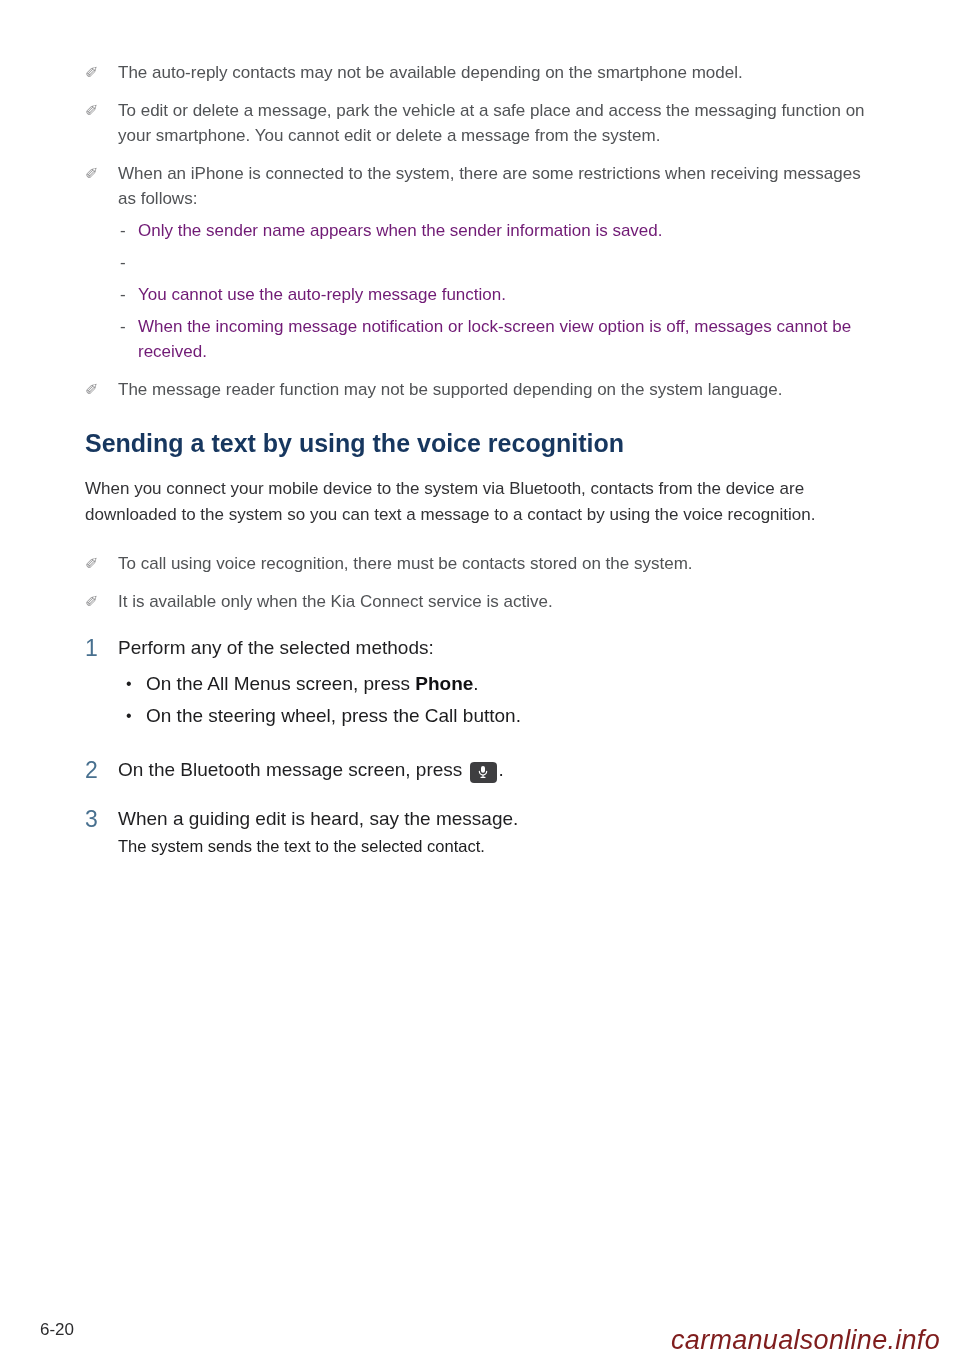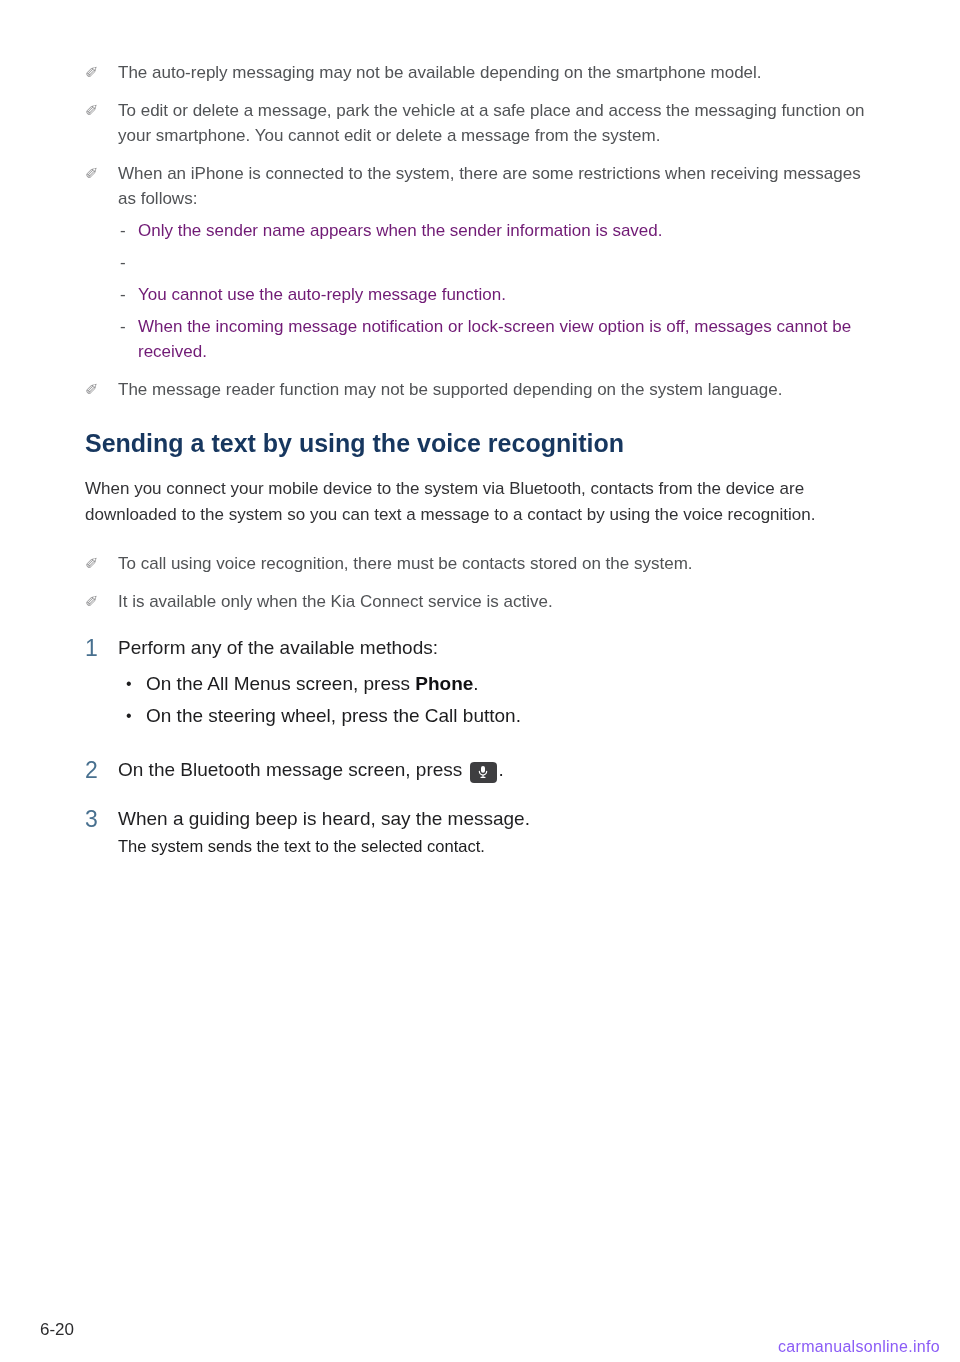--- a/index.html
+++ b/index.html
@@ -139,34 +139,35 @@
     position: absolute;
     left: 40px;
     bottom: 22px;
     font-size: 17px;
     color: #2b2b2d;
   }
   .watermark {
     position: absolute;
     right: 20px;
     bottom: 6px;
-    font-size: 16px;
-    color: #8b5cf6;
+    font-size: 27px;
+    color: #7f1d1d;
     letter-spacing: 0.3px;
+    font-style: italic;
   }
 </style>
 </head>
 <body>
 
 <div class="page">
   <div class="content">
 
     <div class="note">
       <span class="note-icon">✐</span>
-      <p class="note-text">The auto-reply messaging may not be available depending on the smartphone model.</p>
+      <p class="note-text">The auto-reply contacts may not be available depending on the smartphone model.</p>
     </div>
 
     <div class="note">
       <span class="note-icon">✐</span>
       <p class="note-text">To edit or delete a message, park the vehicle at a safe place and access the messaging function on your smartphone. You cannot edit or delete a message from the system.</p>
     </div>
 
     <div class="note-group">
       <div class="note">
         <span class="note-icon">✐</span>
@@ -208,21 +209,21 @@
     <div class="note">
       <span class="note-icon">✐</span>
       <p class="note-text">It is available only when the Kia Connect service is active.</p>
     </div>
 
     <div class="steps">
 
       <div class="step">
         <span class="step-num">1</span>
         <div class="step-body">
-          <p class="step-text">Perform any of the available methods:</p>
+          <p class="step-text">Perform any of the selected methods:</p>
           <div class="bullet-list">
             <div class="bullet">
               <span class="bullet-dot">•</span>
               <p class="bullet-text"><span>On the All Menus screen, press </span><strong>Phone</strong><span>.</span></p>
             </div>
             <div class="bullet">
               <span class="bullet-dot">•</span>
               <p class="bullet-text">On the steering wheel, press the Call button.</p>
             </div>
           </div>
@@ -239,21 +240,21 @@
                   <line x1="12" y1="16.5" x2="12" y2="19.5" stroke="#ffffff" stroke-width="1.8" stroke-linecap="round"></line>
                   <line x1="9" y1="20" x2="15" y2="20" stroke="#ffffff" stroke-width="1.8" stroke-linecap="round"></line>
                 </svg>
               </span><span>.</span></p>
         </div>
       </div>
 
       <div class="step">
         <span class="step-num">3</span>
         <div class="step-body">
-          <p class="step-text">When a guiding beep is heard, say the message.</p>
+          <p class="step-text">When a guiding edit is heard, say the message.</p>
           <p class="step-detail">The system sends the text to the selected contact.</p>
         </div>
       </div>
 
     </div>
   </div>
 
   <div class="footer-page">6-20</div>
   <div class="watermark">carmanualsonline.info</div>
 </div>

